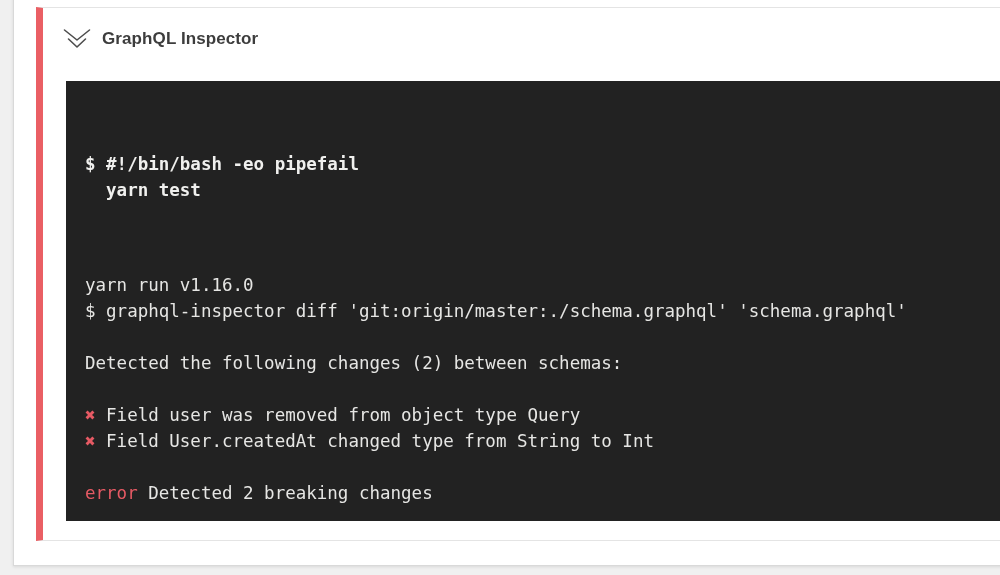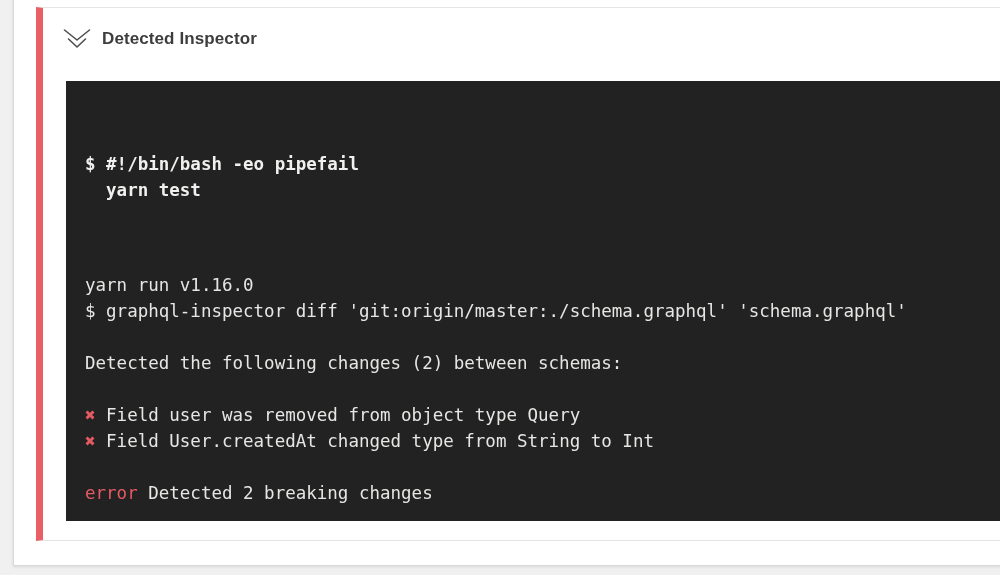--- a/index.html
+++ b/index.html
@@ -67,21 +67,21 @@
 </head>
 <body style="background: rgb(240, 240, 240);">
 
 <div class="card">
   <div class="step-section" id="section" style="border-left-color: rgb(234, 95, 100);">
     <div class="step-header">
       <svg class="chevron-icon" viewBox="0 0 28 23" fill="none" xmlns="http://www.w3.org/2000/svg">
         <polyline points="1.5,3 14,13 26.5,3" stroke="#4d4d4d" stroke-width="1.6" stroke-linecap="round" stroke-linejoin="round"></polyline>
         <polyline points="5.5,12 14,20 22.5,12" stroke="#4d4d4d" stroke-width="1.6" stroke-linecap="round" stroke-linejoin="round"></polyline>
       </svg>
-      <span class="step-title">Detected Inspector</span>
+      <span class="step-title">GraphQL Inspector</span>
     </div>
     <div class="terminal" id="terminal" style="background: rgb(34, 34, 34); color: rgb(230, 230, 228);">
       <div class="cmd-block" id="cmdBlock" style="color: rgb(240, 240, 238);">$ #!/bin/bash -eo pipefail
   yarn test</div>
       <div id="outBlock"><div class="out-line"><span>yarn run v1.16.0</span></div><div class="out-line"><span>$ graphql-inspector diff 'git:origin/master:./schema.graphql' 'schema.graphql'</span></div><div class="out-line">&nbsp;</div><div class="out-line"><span>Detected the following changes (2) between schemas:</span></div><div class="out-line">&nbsp;</div><div class="out-line"><span style="color: rgb(230, 90, 100);">✖</span><span> Field user was removed from object type Query</span></div><div class="out-line"><span style="color: rgb(230, 90, 100);">✖</span><span> Field User.createdAt changed type from String to Int</span></div><div class="out-line">&nbsp;</div><div class="out-line"><span style="color: rgb(230, 90, 100);">error</span><span> Detected 2 breaking changes</span></div><div class="out-line">&nbsp;</div></div>
     </div>
   </div>
 </div>
 
 </body></html>

